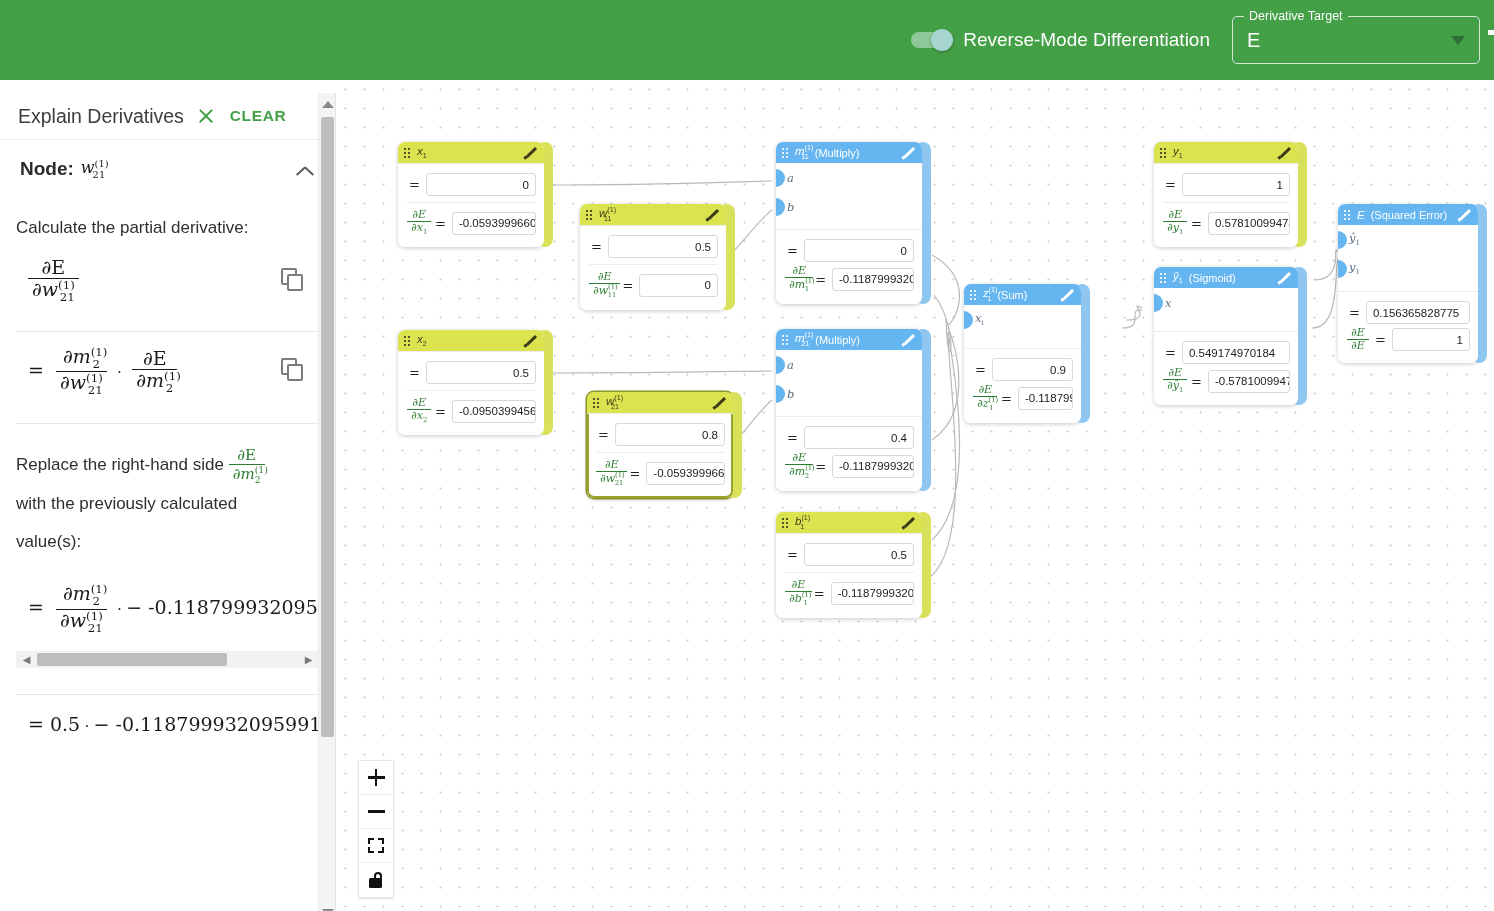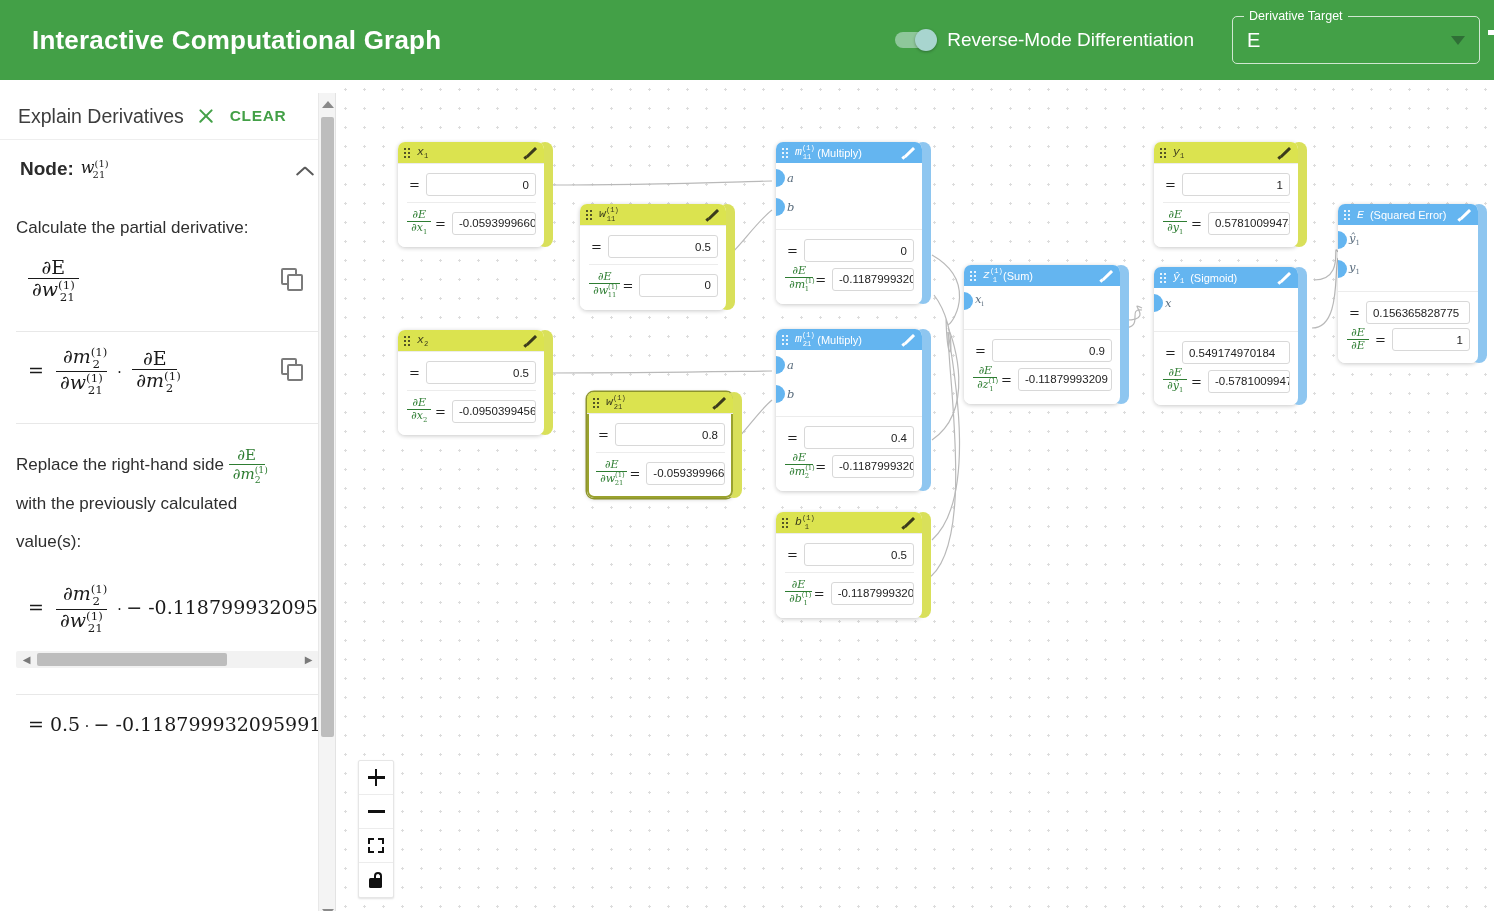--- a/index.html
+++ b/index.html
@@ -16,21 +16,21 @@
     background: #43a047; display: flex; align-items: center;
     padding: 0 14px 0 32px;
   }
   .app-title {
     color: #ffffff; font-size: 26px; font-weight: bold; letter-spacing: .2px;
     white-space: nowrap;
   }
   .appbar-right {
     margin-left: auto; display: flex; align-items: center; gap: 0;
   }
-  .switch-wrap { display: flex; align-items: center; margin-right: 38px; }
+  .switch-wrap { display: flex; align-items: center; margin-right: 22px; }
   .switch {
     position: relative; width: 40px; height: 16px; border-radius: 8px;
     background: #8ec79a; margin-right: 12px; cursor: pointer;
   }
   .switch .knob {
     position: absolute; right: -2px; top: -3px; width: 22px; height: 22px;
     border-radius: 50%; background: #a8d5cf;
     box-shadow: 0 1px 3px rgba(0,0,0,.3);
   }
   .switch-label { color: #ffffff; font-size: 19px; white-space: nowrap; }
@@ -184,21 +184,21 @@
     height: 21px; display: flex; align-items: center; padding: 0 7px 0 5px;
     font-size: 11px;
   }
   .node.var .node-hd { background: #dbe34f; color: #3b3b1c; }
   .node.op  .node-hd { background: #64b5f0; color: #ffffff; }
   .grip {
     width: 9px; height: 11px; margin-right: 5px; flex: none;
     background-image: radial-gradient(currentColor 1px, transparent 1.1px);
     background-size: 4px 4px; opacity: .85;
   }
-  .hd-name { font-family: Liberation Mono, monospace; font-style: italic; font-size: 11.5px; }
+  .hd-name { font-family: Liberation Sans, sans-serif; font-style: italic; font-size: 11.5px; }
   .hd-kind { margin-left: 6px; font-style: normal; font-size: 11px; }
   .pencil { margin-left: auto; width: 13px; height: 13px; position: relative; cursor: pointer; }
   .pencil:before {
     content: ""; position: absolute; left: 1px; top: 5px;
     width: 13px; height: 3.4px; background: currentColor;
     transform: rotate(-44deg); border-radius: .5px;
   }
   .pencil:after {
     content: ""; position: absolute; left: 0px; top: 9.5px;
     width: 3.4px; height: 3.4px; background: currentColor;
@@ -267,21 +267,20 @@
   .ic-lock .sh {
     position: absolute; left: 5px; top: 0; width: 8px; height: 9px;
     border: 2.3px solid #111; border-bottom: 0;
     border-radius: 5px 5px 0 0;
   }
 </style>
 </head>
 <body>
 
 <div class="appbar">
-  <div class="app-title">Interactive Computational Graph</div>
   <div class="appbar-right">
     <div class="switch-wrap">
       <div class="switch">
         <div class="knob"></div>
       </div>
       <div class="switch-label">Reverse-Mode Differentiation</div>
     </div>
     <div class="select-field">
       <div class="select-legend">Derivative Target</div>
       <div class="select-value">E</div>
@@ -568,21 +567,21 @@
         <div class="val-row" style="border-top:1px solid #ececec;padding-top:6px;margin-top:6px">
           <span class="val-lab math green">
             <span class="frac"><span class="num">∂E</span><span class="den">∂b<sup class="sc">(1)</sup><sub class="sc" style="margin-left:-8px">1</sub></span></span></span>
           <span class="eqs">=</span>
           <div class="val-in">-0.11879993209</div>
           </div>
       </div>
     </div>
   </div>
 
-  <div class="node op" style="left:628px; top:185px; width:156px;">
+  <div class="node op" style="left:628px; top:204px; width:117px;">
     <div class="shadowpill"></div>
     <div class="node-inner">
       <div class="node-hd">
         <div class="grip"></div>
         <span class="hd-name">z<sup class="sc">(1)</sup><sub class="sc" style="margin-left:-10px">1</sub></span>
         <span class="hd-kind">(Sum)</span>
         <div class="pencil"></div>
       </div>
       <div class="port-area">
         <div class="port-row">

